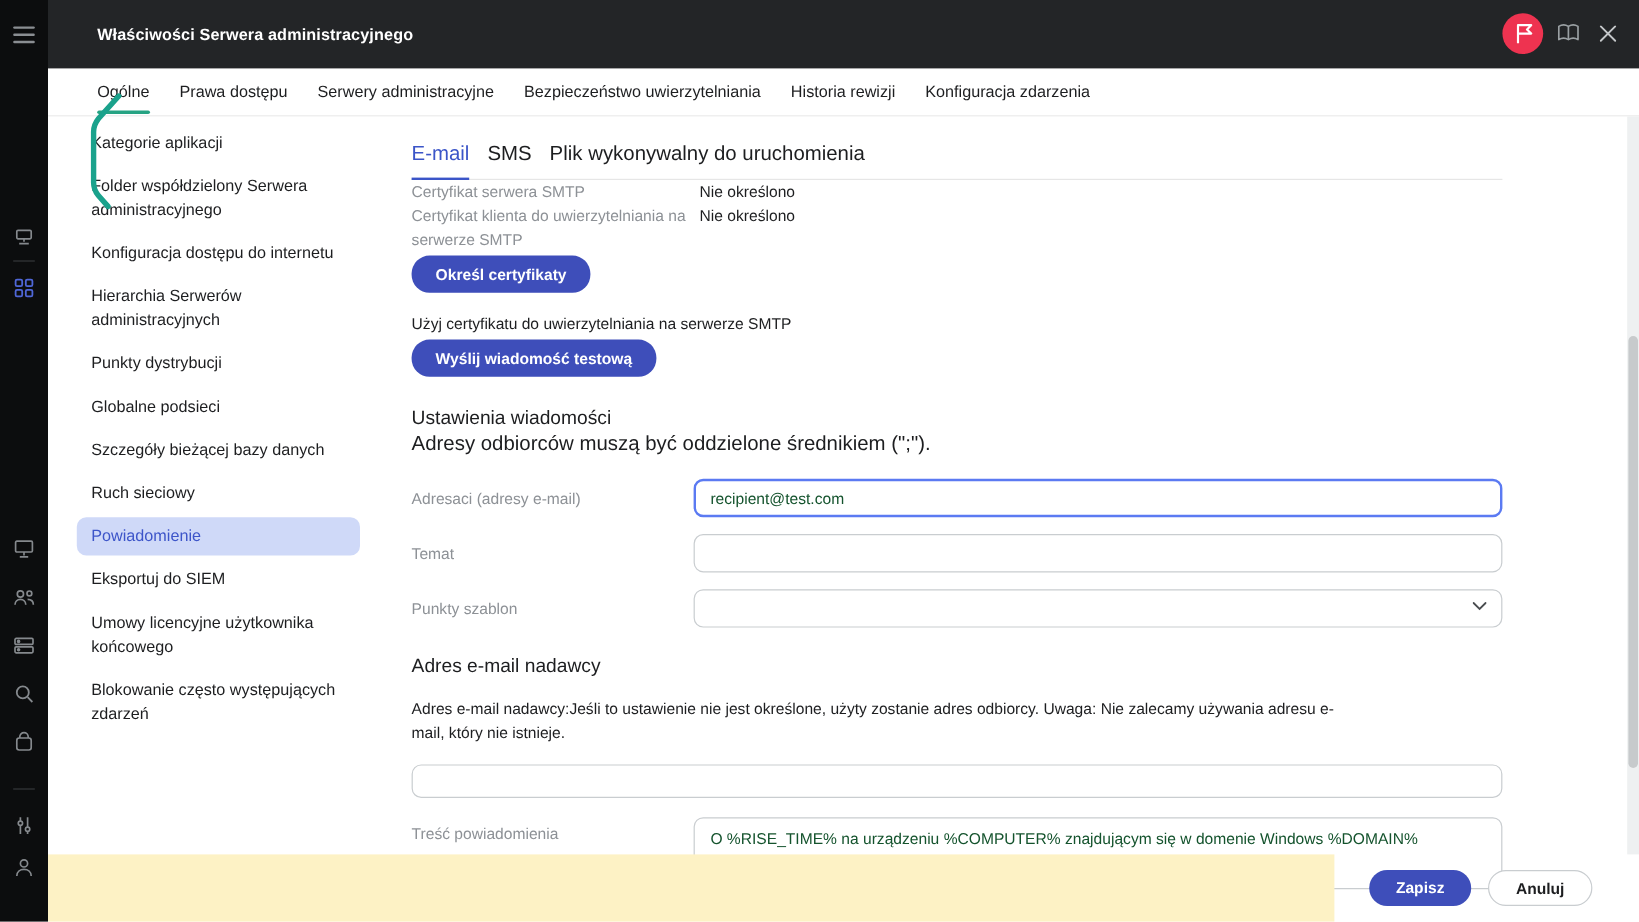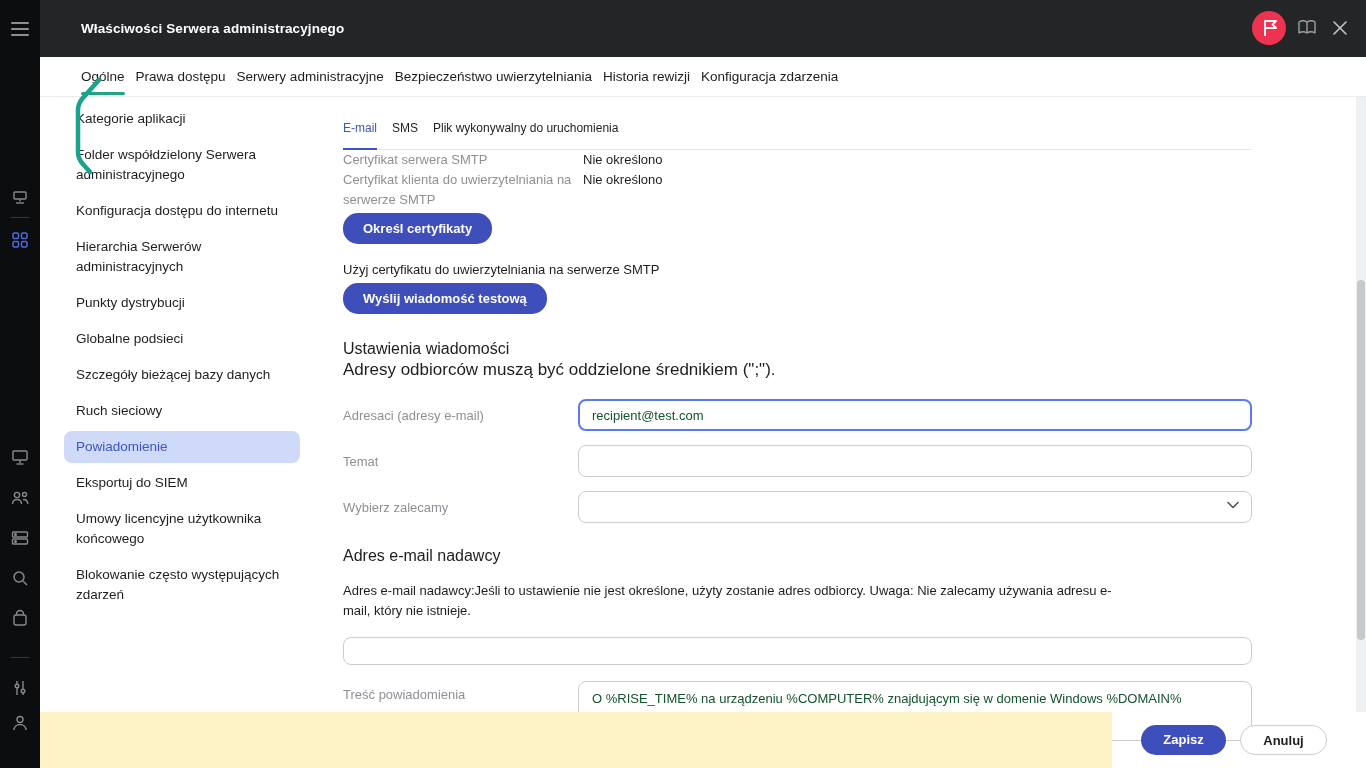--- a/index.html
+++ b/index.html
@@ -14,33 +14,33 @@
   
   .header{position:absolute;left:40px;top:0;width:1326px;height:57px;background:#232527;z-index:30;padding-left:32px;}
   .header .title{position:absolute;left:41px;top:0;line-height:57px;color:#ffffff;
     font-size:13.5px;font-weight:700;letter-spacing:.1px;}
   .flag-btn{position:absolute;left:1212px;top:11px;width:34px;height:34px;border-radius:50%;
     background:var(--brand-red,#ee3350);cursor:pointer;}
   .book-btn{position:absolute;left:1258px;top:20px;width:18px;height:15px;cursor:pointer;}
   .close-btn{position:absolute;left:1293px;top:21px;width:14px;height:14px;cursor:pointer;}
   
   .tabbar{position:absolute;left:40px;top:57px;width:1326px;height:40px;background:#fff;
-    border-bottom:1px solid #ebebeb;display:flex;align-items:center;padding-left:41px;gap:11px;z-index:20;}
+    border-bottom:1px solid #ebebeb;display:flex;align-items:center;padding-left:41px;gap:25px;z-index:20;}
   .tab{font-size:13.5px;color:#1d1e20;height:40px;line-height:40px;position:relative;cursor:pointer;white-space:nowrap;}
   .tab.active::after{content:"";position:absolute;left:0;right:0;bottom:2px;height:3px;
     background:var(--accent-teal,#26a383);border-radius:2px;}
   
   .nav{position:absolute;left:64px;top:103px;width:236px;z-index:5;}
   .nav-item{width:100%;padding:6px 6px 6px 12px;margin-bottom:4px;font-size:13.5px;line-height:20px;
     color:#1d1e20;border-radius:8px;cursor:pointer;}
   .nav-item.selected{background:var(--selected-pill-bg,#cfd9f8);color:var(--selected-pill-text,#3d55c9);}
   
   .content{position:absolute;left:343px;top:97px;width:909px;z-index:4;}
   .subtabs{display:flex;gap:15px;padding-top:21px;border-bottom:1px solid #e6e6e6;}
-  .subtab{font-size:12px;line-height:20px;padding-bottom:11px;color:#1d1e20;position:relative;cursor:pointer;white-space:nowrap;}
+  .subtab{font-size:17px;line-height:20px;padding-bottom:11px;color:#1d1e20;position:relative;cursor:pointer;white-space:nowrap;}
   .subtab.active{color:var(--subtab-blue,#3b55c8);}
   .subtab.active::after{content:"";position:absolute;left:0;right:0;bottom:-1px;height:2px;
     background:var(--subtab-blue,#3b55c8);}
   .cert-row{display:grid;grid-template-columns:235px 1fr;font-size:13px;line-height:20px;}
   .cert-row .clab{color:#8d9196;padding-right:6px;}
   .cert-row .cval{color:#1d1e20;padding-left:5px;}
   .btn{display:inline-block;background:var(--accent-blue,#3e4eba);color:#fff;font-size:13px;font-weight:700;
     height:31px;line-height:31px;padding:0 20px;border-radius:15px;border:none;cursor:pointer;
     font-family:inherit;white-space:nowrap;}
   .btn-specify{margin-top:3px;}
@@ -243,21 +243,21 @@
     <div class="flabel">Adresaci (adresy e-mail)</div>
     <input class="tinput focused" type="text" value="recipient@test.com" style="">
   </div>
 
   <div class="frow">
     <div class="flabel">Temat</div>
     <input class="tinput" type="text" value="" style="">
   </div>
 
   <div class="frow">
-    <div class="flabel">Wybierz zalecamy</div>
+    <div class="flabel">Punkty szablon</div>
     <div class="selwrap">
       <input class="tinput" type="text" readonly="" value="" style="">
       <span class="chev">
         <svg width="12" height="8" viewBox="0 0 12 8" fill="none" stroke="#4a4d50" stroke-width="1.5" stroke-linecap="round">
             <polyline points="1,1.5 6,6.5 11,1.5"></polyline>
           </svg>
       </span>
     </div>
   </div>
 

